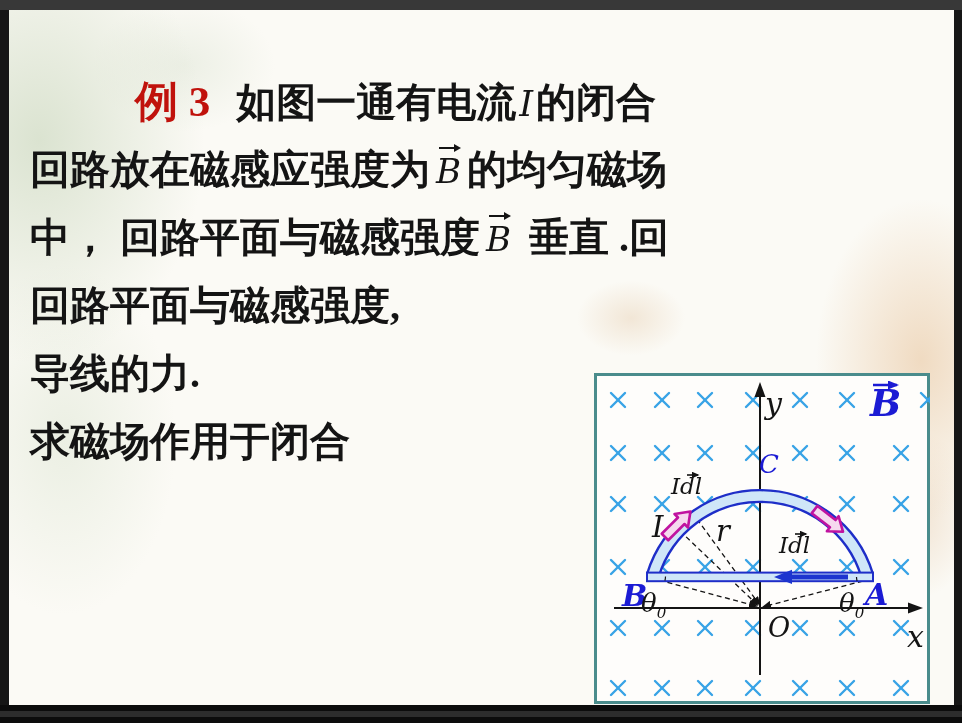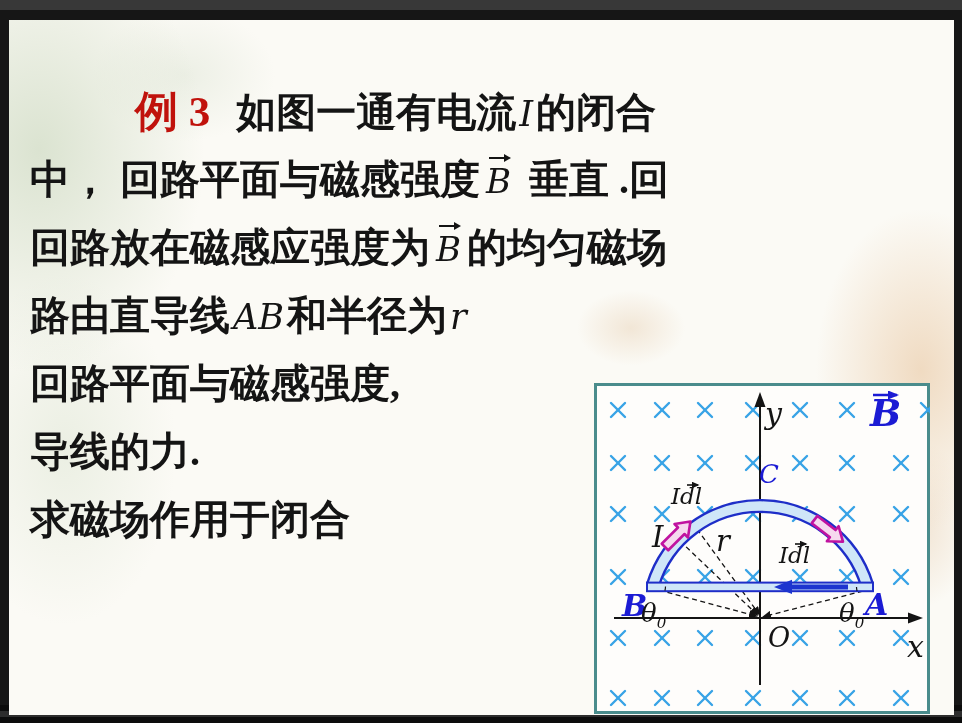--- a/index.html
+++ b/index.html
@@ -1,21 +1,21 @@
 <!DOCTYPE html>
 <html><head>
 <meta charset="utf-8">
 <style>
   html,body{margin:0;padding:0;background:#1a1a1a;}
   #canvas{position:relative;width:962px;height:723px;overflow:hidden;background:#161616;
           font-family:"Liberation Serif","DejaVu Serif",serif;}
   .frame-top{position:absolute;left:0;top:0;width:962px;height:10px;background:#383838;}
   .frame-bottom{position:absolute;left:0;top:705px;width:962px;height:18px;background:#0c0c0c;}
   .frame-bottom-light{position:absolute;left:0;top:711px;width:962px;height:6px;background:#2d2d2d;}
-  #slide{position:absolute;left:9px;top:20px;width:945px;height:695px;
+  #slide{position:absolute;left:9px;top:10px;width:945px;height:695px;
     background:
       radial-gradient(ellipse 150px 230px at 912px 350px, rgba(236,208,176,0.75), rgba(236,208,176,0) 70%),
       radial-gradient(ellipse 90px 120px at 905px 505px, rgba(232,206,178,0.55), rgba(232,206,178,0) 70%),
       radial-gradient(ellipse 75px 52px at 622px 308px, rgba(234,214,189,0.55), rgba(234,214,189,0) 72%),
       radial-gradient(ellipse 230px 310px at 30px 130px, rgba(213,223,202,0.85), rgba(213,223,202,0) 72%),
       radial-gradient(ellipse 160px 250px at 55px 430px, rgba(222,230,212,0.55), rgba(222,230,212,0) 70%),
       radial-gradient(ellipse 130px 95px at 175px 55px, rgba(226,232,218,0.6), rgba(226,232,218,0) 70%),
       #fbfaf5;}
   #textblock{position:absolute;left:21px;top:58px;}
   .line{height:68px;line-height:68px;white-space:nowrap;font-size:40px;font-weight:700;
@@ -39,23 +39,22 @@
 
 <div id="canvas">
   <div class="frame-top"></div>
   <div class="frame-bottom"></div>
   <div class="frame-bottom-light"></div>
 
   <div id="slide">
 
     <div id="textblock">
       <div class="line indent"><span class="red">例 3</span><span>如图一通有电流</span><span class="math">I</span><span>的闭合</span></div>
+      <div class="line"><span>回路放在磁感应强度为</span><span class="vec">B</span><span>的均匀磁场</span></div>
       <div class="line"><span>中， 回路平面与磁感强度</span><span class="vec">B</span><span style="margin-left:12px">垂直 .回</span></div>
-      <div class="line"><span>回路放在磁感应强度为</span><span class="vec">B</span><span>的均匀磁场</span></div>
-      <div class="line"><span>路由直导线</span><span class="math">AB</span><span>和半径为</span><span class="math">r</span></div>
       <div class="line"><span>回路平面与磁感强度,</span></div>
       <div class="line"><span>导线的力.</span></div>
       <div class="line"><span>求磁场作用于闭合</span></div>
     </div>
 
     <svg id="diagram" viewBox="0 0 336 331" width="336" height="331">
       <defs>
         <marker id="mb" markerUnits="userSpaceOnUse" markerWidth="9" markerHeight="8" refX="7" refY="4" orient="auto">
             <path d="M0,0 L9,4 L0,8 Z" fill="#141414"></path>
           </marker>

